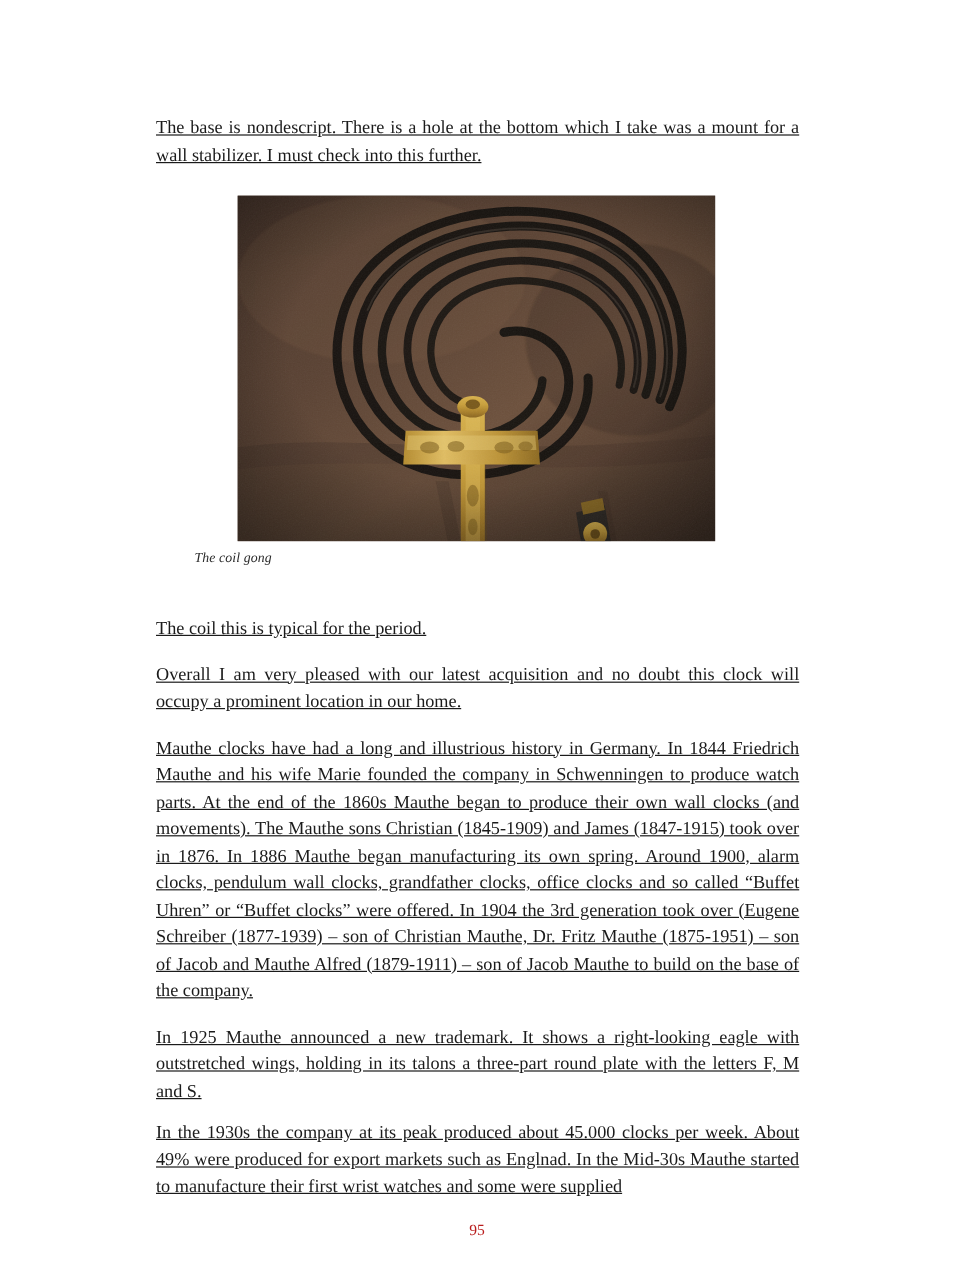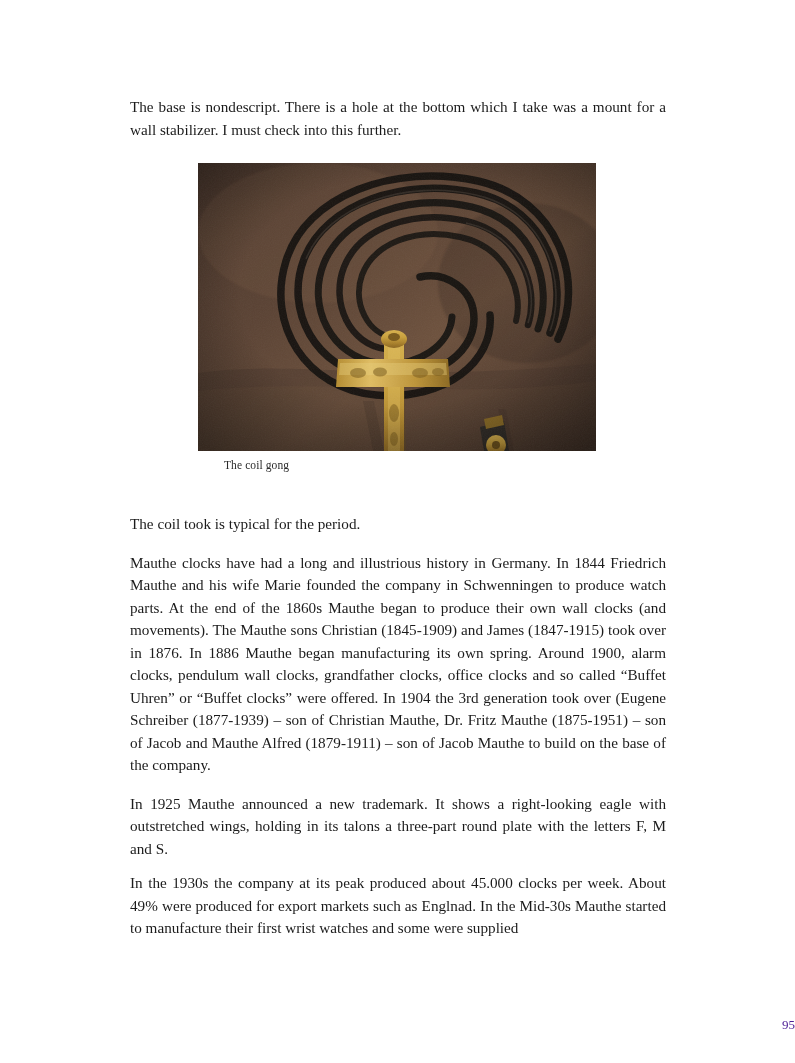--- a/index.html
+++ b/index.html
@@ -28,20 +28,21 @@
     top: 96px;
     width: 536px;
   }
   p.body-text {
     margin: 0 0 16px 0;
     font-size: 15.2px;
     line-height: 1.48;
     text-align: justify;
     text-justify: inter-word;
     color: #1b1b1b;
+    text-decoration: underline;
   }
   p.tight {
     margin-bottom: 12px;
   }
   .figure {
     margin: 22px 0 0 0;
     width: 536px;
   }
   .figure-img-wrap {
     width: 398px;
@@ -52,36 +53,37 @@
     width: 398px;
     height: 288px;
     display: block;
     position: relative;
     overflow: hidden;
     background: #3a2b22;
   }
   .photo svg { display: block; }
   .figure-caption {
     font-family: "Liberation Serif", serif;
+    font-style: italic;
     font-size: 11.5px;
     color: #2a2a2a;
-    margin: 8px 0 0 94px;
+    margin: 8px 0 0 32px;
     letter-spacing: 0.1px;
   }
   .gap-after-figure {
     height: 42px;
   }
   .page-number {
     position: absolute;
     left: 0;
     right: 0;
     top: 1017px;
-    text-align: right;
+    text-align: center;
     font-size: 13px;
-    color: #4c1d95;
+    color: #b91c1c;
     font-family: "Liberation Serif", serif;
   }
 </style>
 </head>
 <body>
 
 <div class="page">
 
   <div class="content">
 
@@ -211,21 +213,22 @@
             <rect width="398" height="288" fill="url(#vign)"></rect>
             <rect width="398" height="288" filter="url(#grain)" opacity="0.5"></rect>
           </svg>
         </div>
       </div>
       <div class="figure-caption">The coil gong</div>
     </div>
 
     <div class="gap-after-figure"></div>
 
-    <p class="body-text">The coil took is typical for the period.</p>
+    <p class="body-text">The coil this is typical for the period.</p>
+    <p class="body-text">Overall I am very pleased with our latest acquisition and no doubt this clock will occupy a prominent location in our home.</p>
     <p class="body-text">Mauthe clocks have had a long and illustrious history in Germany.  In 1844 Friedrich Mauthe and his wife Marie founded the company in Schwenningen to produce watch parts. At the end of the 1860s Mauthe began to produce their own wall clocks (and movements). The Mauthe sons Christian (1845-1909) and James (1847-1915) took over in 1876. In 1886 Mauthe began manufacturing its own spring. Around 1900, alarm clocks, pendulum wall clocks, grandfather clocks, office clocks and so called “Buffet Uhren” or “Buffet clocks” were offered. In 1904 the 3rd generation took over (Eugene Schreiber (1877-1939) – son of Christian Mauthe, Dr. Fritz Mauthe (1875-1951) – son of Jacob and Mauthe Alfred (1879-1911) – son of Jacob Mauthe to build on the base of the company.</p>
     <p class="body-text tight">In 1925 Mauthe announced a new trademark. It shows a right-looking eagle with outstretched wings, holding in its talons a three-part round plate with the letters F, M and S.</p>
     <p class="body-text">In the  1930s the company at its peak produced about 45.000 clocks per week. About 49% were produced for export markets such as Englnad. In the Mid-30s Mauthe started to manufacture their first wrist watches and some were supplied</p>
 
   </div>
 
   <div class="page-number">95</div>
 </div>
 
 </body></html>

